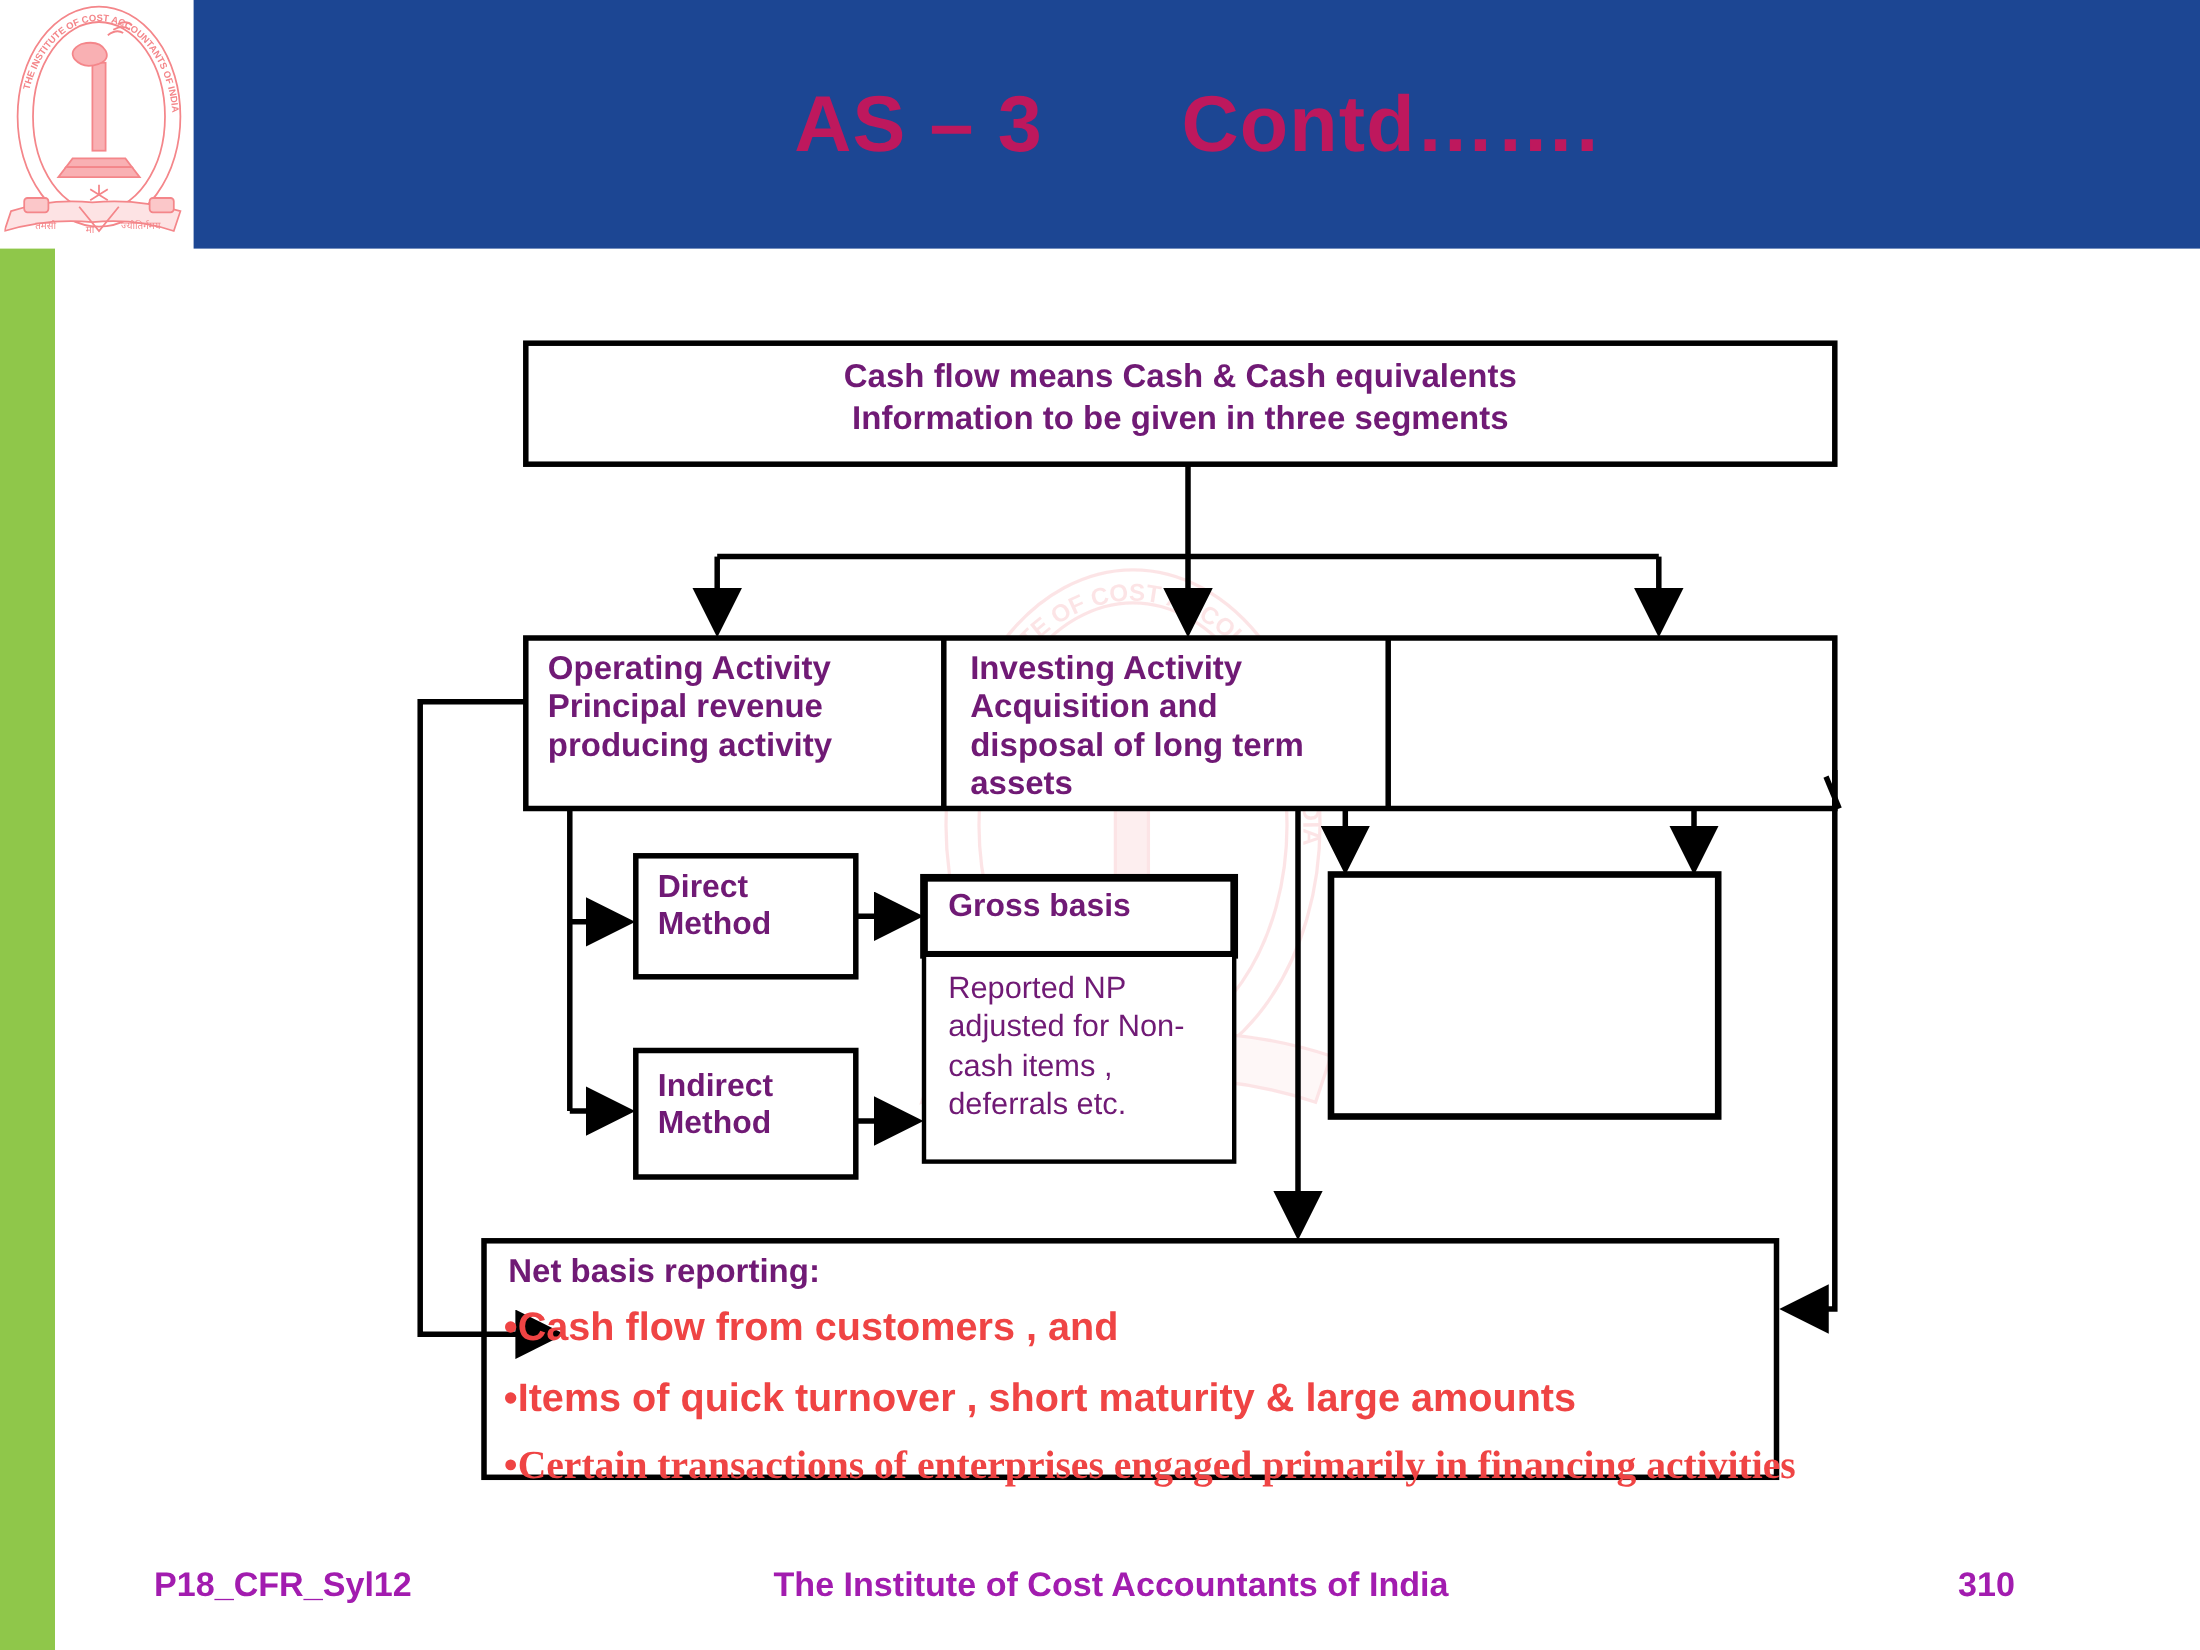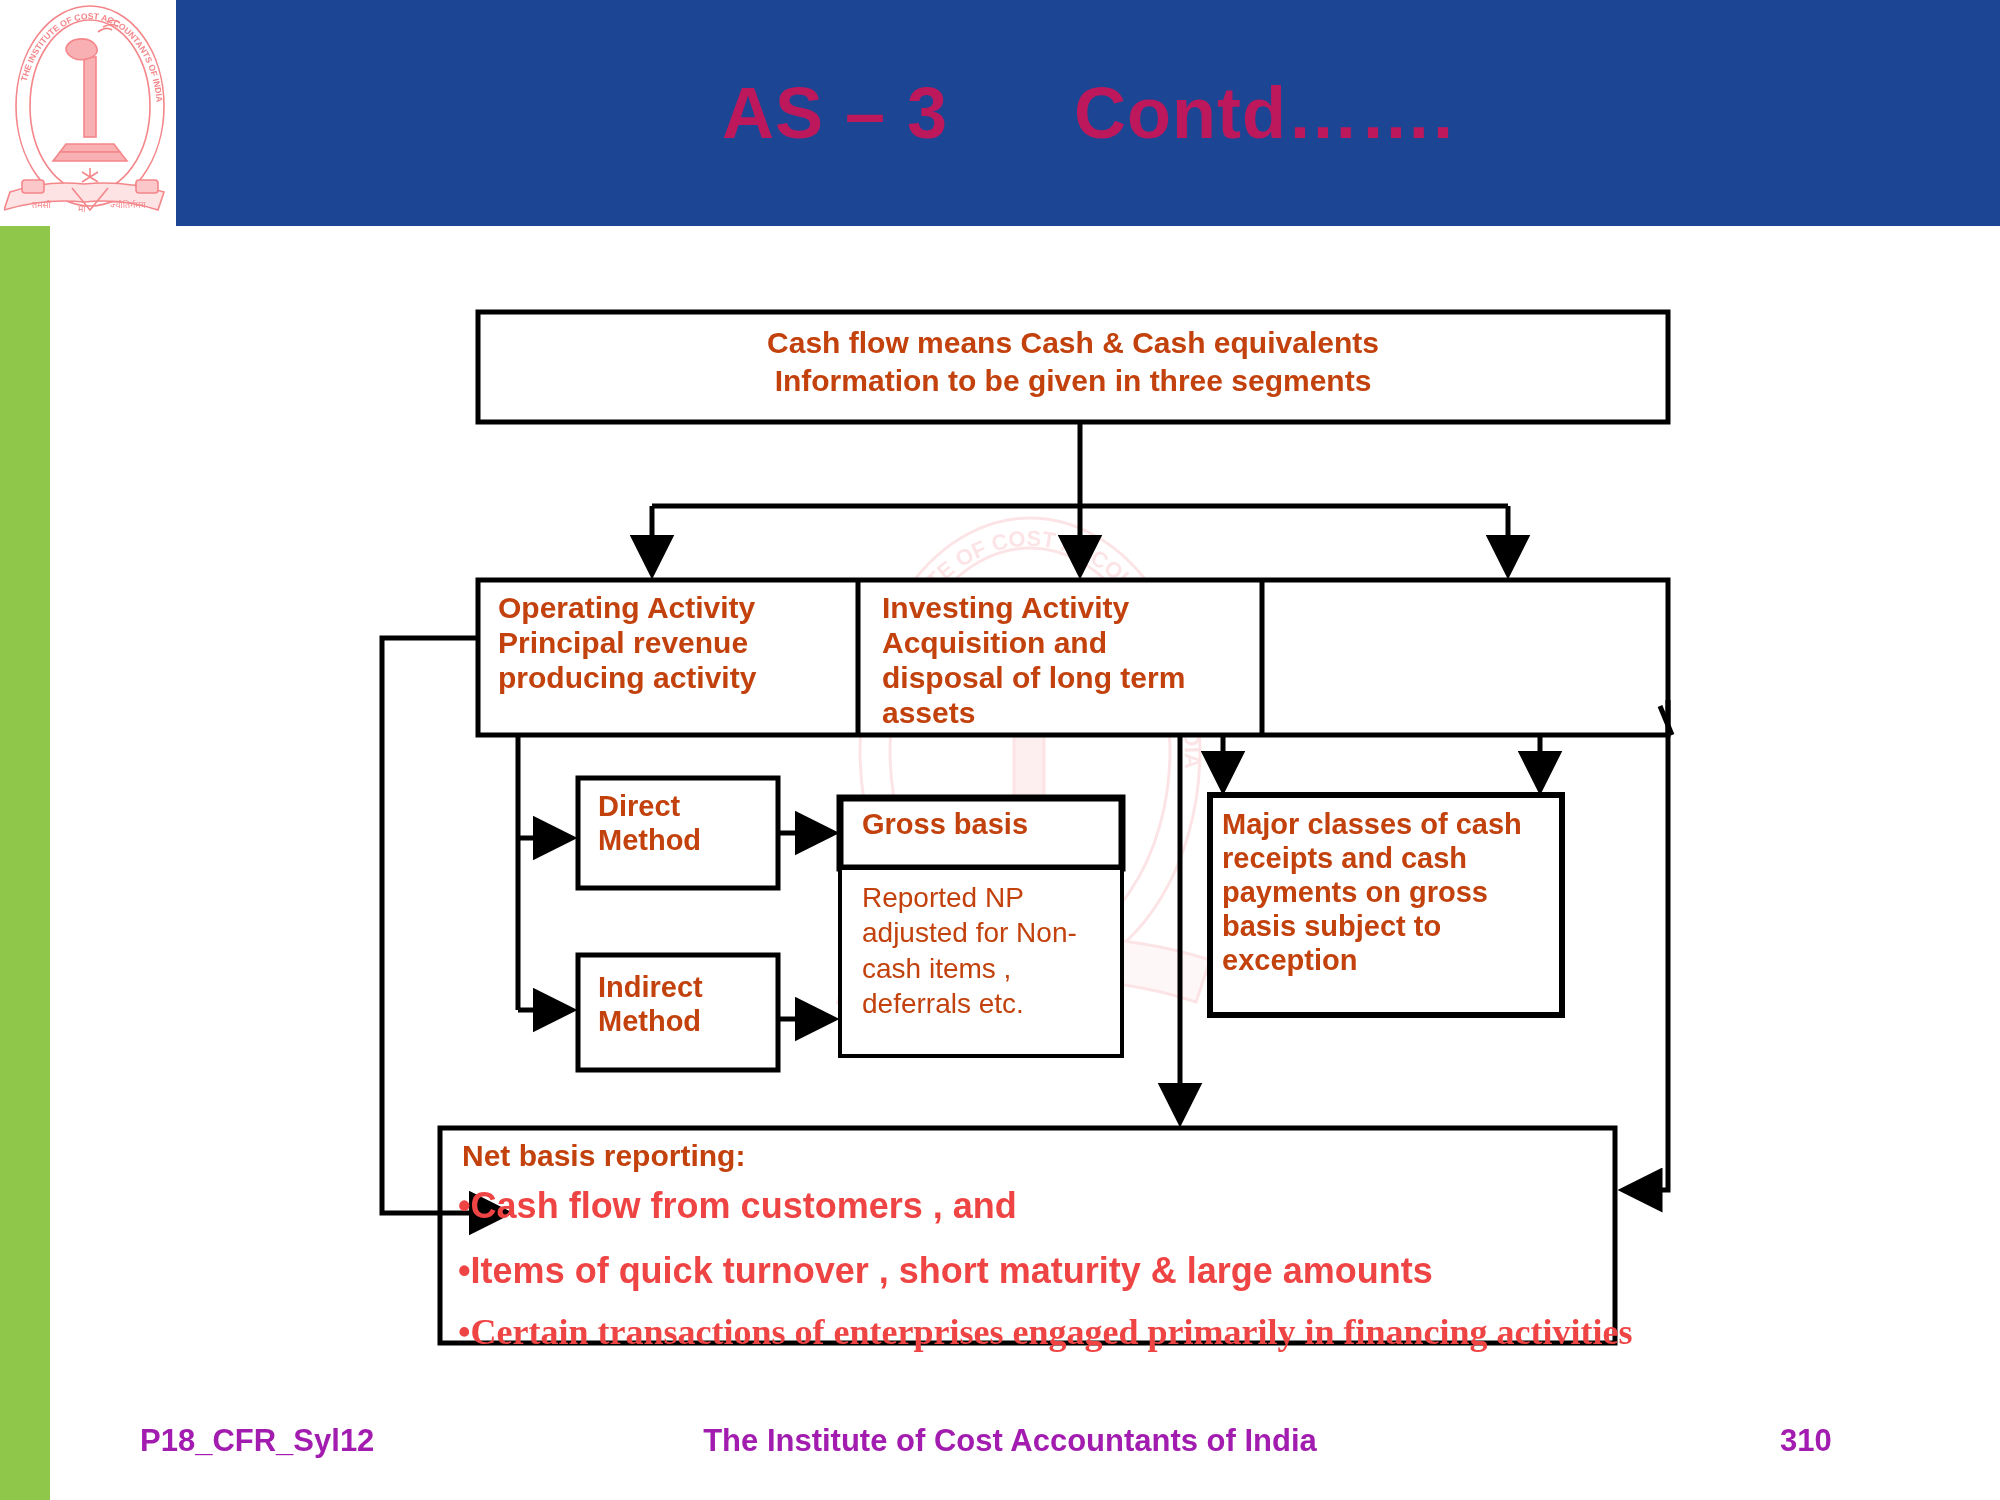--- a/index.html
+++ b/index.html
@@ -47,21 +47,21 @@
     pointer-events:none;
   }
 
   
   #diagram{position:absolute;left:0;top:0;width:2000px;height:1500px;}
   #diagram svg{display:block;}
 
   
   .boxtext{
     position:absolute;
-    color:#c2410c;
+    color:#701a75;
     font-family:"Liberation Sans", sans-serif;
     font-weight:bold;
     line-height:1.17;
     white-space:pre-line;
   }
   .boxtext.thin{font-weight:normal;}
 
   #t-top{
     left:478px;top:324px;width:1190px;
     font-size:30px;text-align:center;line-height:1.28;
@@ -227,25 +227,20 @@
 Method</div>
   <div class="boxtext" id="t-indirect">Indirect
 Method</div>
 
   <div class="boxtext" id="t-gross">Gross basis</div>
   <div class="boxtext thin" id="t-reported">Reported NP
 adjusted for Non-
 cash items ,
 deferrals etc.</div>
 
-  <div class="boxtext" id="t-major">Major classes of cash
-receipts and cash
-payments on gross
-basis subject to
-exception</div>
 
   <div class="boxtext" id="t-net-title">Net basis reporting:</div>
   <div class="netbullet" id="nb0">•Cash flow from customers , and</div>
   <div class="netbullet" id="nb1">•Items of quick turnover , short maturity &amp; large amounts</div>
   <div class="netbullet" id="nb2">•Certain transactions of enterprises engaged primarily in financing activities</div>
 
   <div class="footer" id="footer-left">P18_CFR_Syl12</div>
   <div class="footer" id="footer-center">The Institute of Cost Accountants of India</div>
   <div class="footer" id="footer-right">310</div>
 

